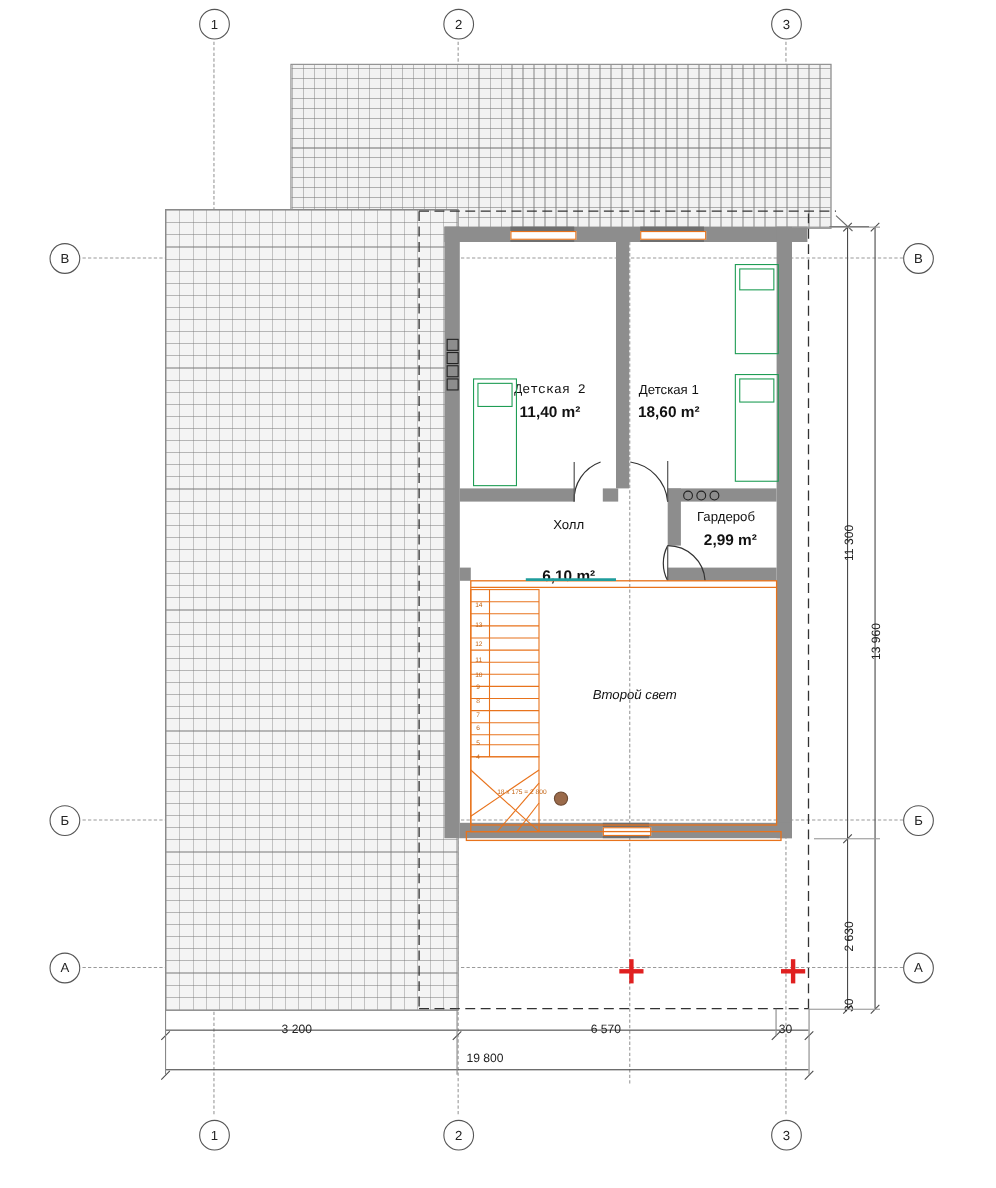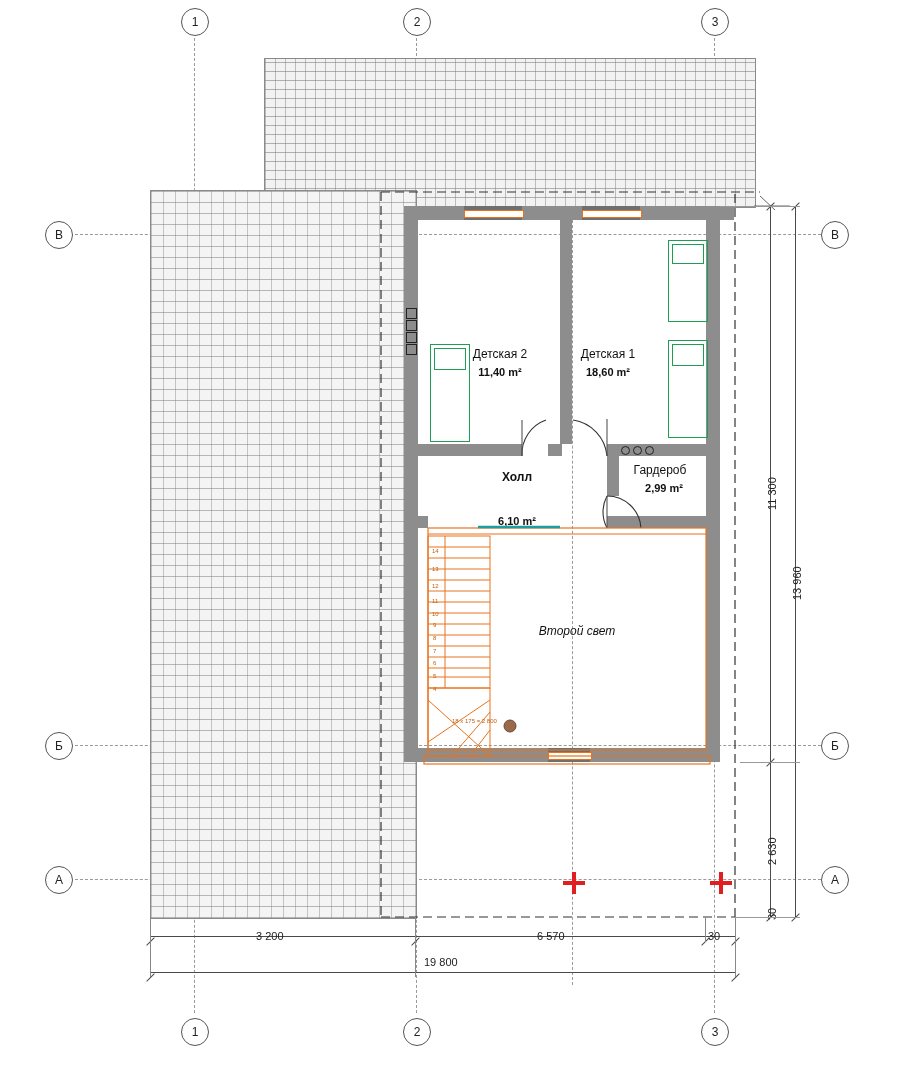--- a/index.html
+++ b/index.html
@@ -34,21 +34,21 @@
   .hatch2{position:absolute;
     background-color:#f4f4f4;
     background-image:
       repeating-linear-gradient(0deg, rgba(120,120,120,.5) 0 1px, transparent 1px 11px),
       repeating-linear-gradient(90deg, rgba(120,120,120,.4) 0 1px, transparent 1px 12px);
     border:1px solid #8a8a8a;
   }
 
   
   .roomname{position:absolute;font-size:12px;color:#111;text-align:center;}
-  .roomarea{position:absolute;font-size:11px;font-weight:bold;color:#111;text-align:center;}
+  .roomarea{position:absolute;font-size:14px;font-weight:bold;color:#111;text-align:center;}
   .roomname.it{font-style:italic;}
 
   
   .dim{position:absolute;font-size:11px;color:#222;}
   .dim.vert{transform:rotate(-90deg);transform-origin:left top;}
 
   
   .dimline-h{position:absolute;height:0;border-top:1px solid #4a4a4a;}
   .dimline-v{position:absolute;width:0;border-left:1px solid #4a4a4a;}
   .tick{position:absolute;width:11px;height:0;border-top:1px solid #4a4a4a;}
@@ -156,27 +156,27 @@
   <div class="wall" style="left:418px;top:516px;width:10px;height:12px;"></div>
 
   <div class="wall-dark" style="left:464px;top:206px;width:58px;height:14px;"></div>
   <div class="wall-dark" style="left:582px;top:206px;width:58px;height:14px;"></div>
   <div class="wall-dark" style="left:548px;top:748px;width:42px;height:14px;"></div>
 
   <div class="orb" style="left:464px;top:210px;width:58px;height:6px;background:#fff;"></div>
   <div class="orb" style="left:582px;top:210px;width:58px;height:6px;background:#fff;"></div>
   <div class="orb" style="left:548px;top:752px;width:42px;height:6px;background:#fff;"></div>
 
-  <div class="roomname" style="left:440px;top:347px;width:120px;">Детская 2</div>
+  <div class="roomname" style="left:440px;top:347px;width:120px;font-family:Liberation Mono, monospace;">Детская 2</div>
   <div class="roomarea" style="left:440px;top:366px;width:120px;">11,40 m²</div>
 
   <div class="roomname" style="left:548px;top:347px;width:120px;">Детская 1</div>
   <div class="roomarea" style="left:548px;top:366px;width:120px;">18,60 m²</div>
 
-  <div class="roomname" style="left:472px;top:470px;width:90px;font-weight:bold;">Холл</div>
+  <div class="roomname" style="left:472px;top:470px;width:90px;">Холл</div>
   <div class="roomarea" style="left:472px;top:515px;width:90px;">6,10 m²</div>
 
   <div class="roomname" style="left:612px;top:463px;width:96px;">Гардероб</div>
   <div class="roomarea" style="left:616px;top:482px;width:96px;">2,99 m²</div>
 
   <div class="roomname it" style="left:512px;top:624px;width:130px;">Второй свет</div>
 
   <div class="furn" style="left:430px;top:344px;width:38px;height:96px;"></div>
   <div class="furn-in" style="left:434px;top:348px;width:30px;height:20px;"></div>
 

